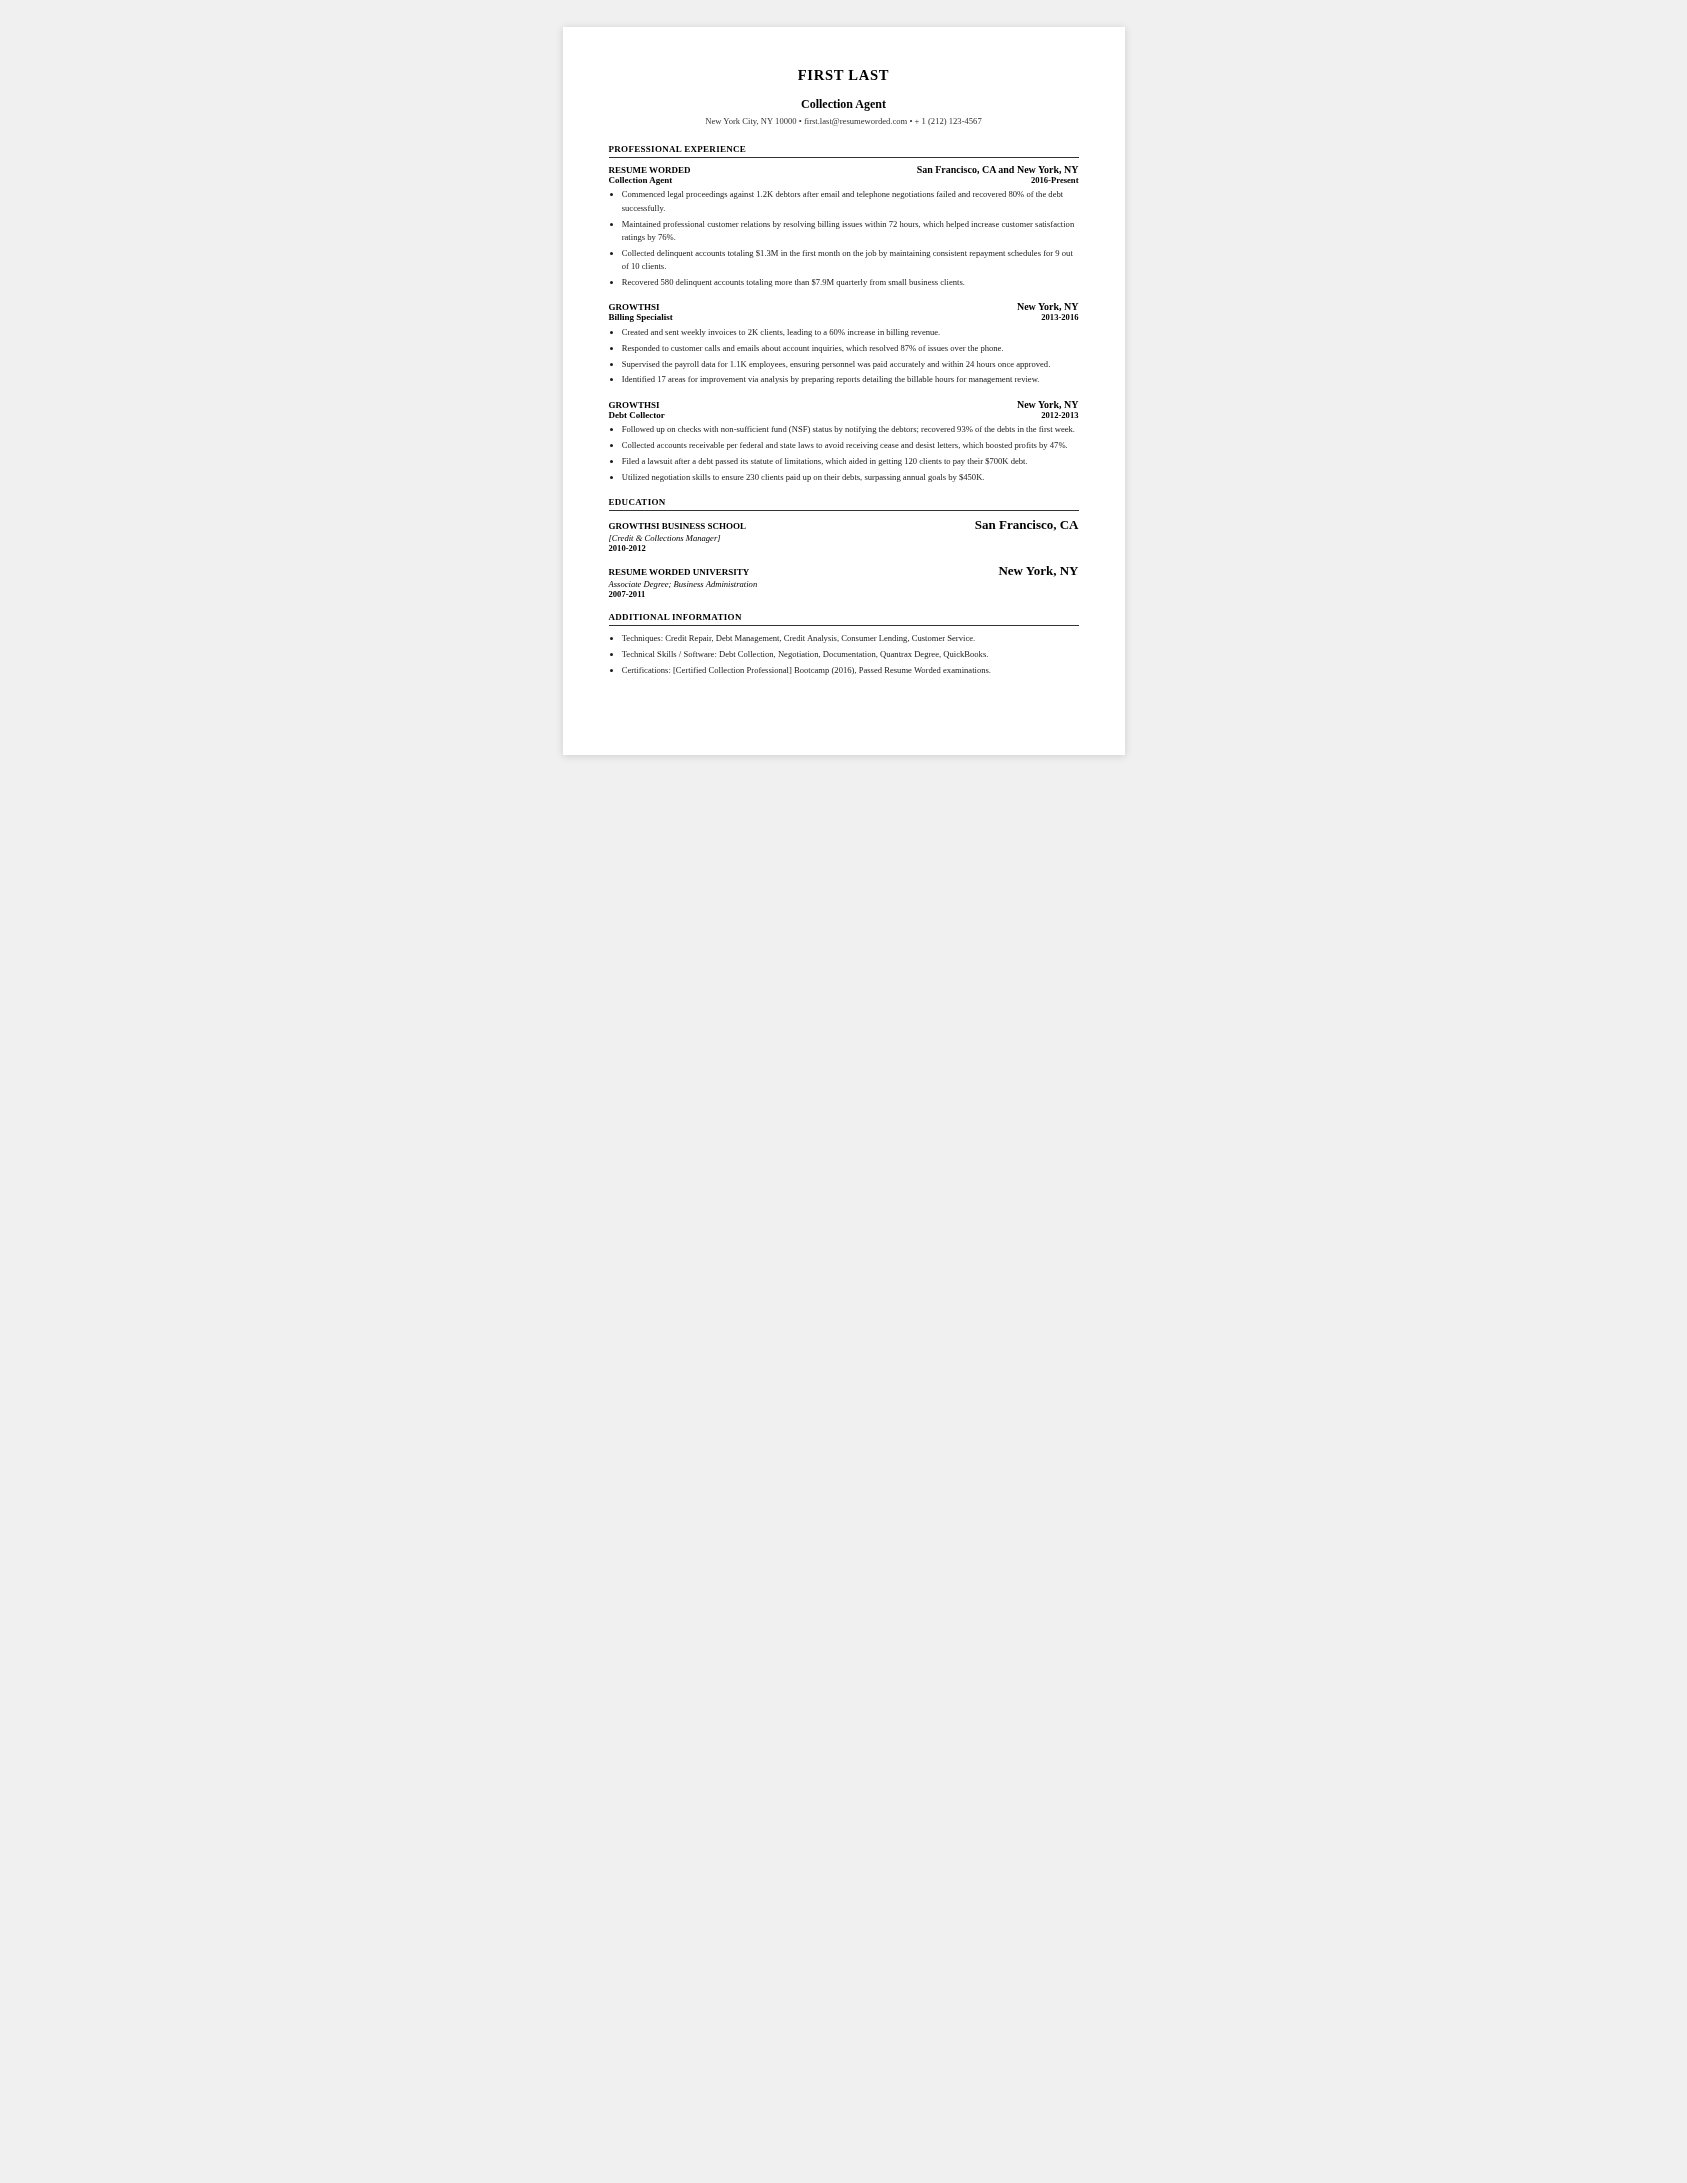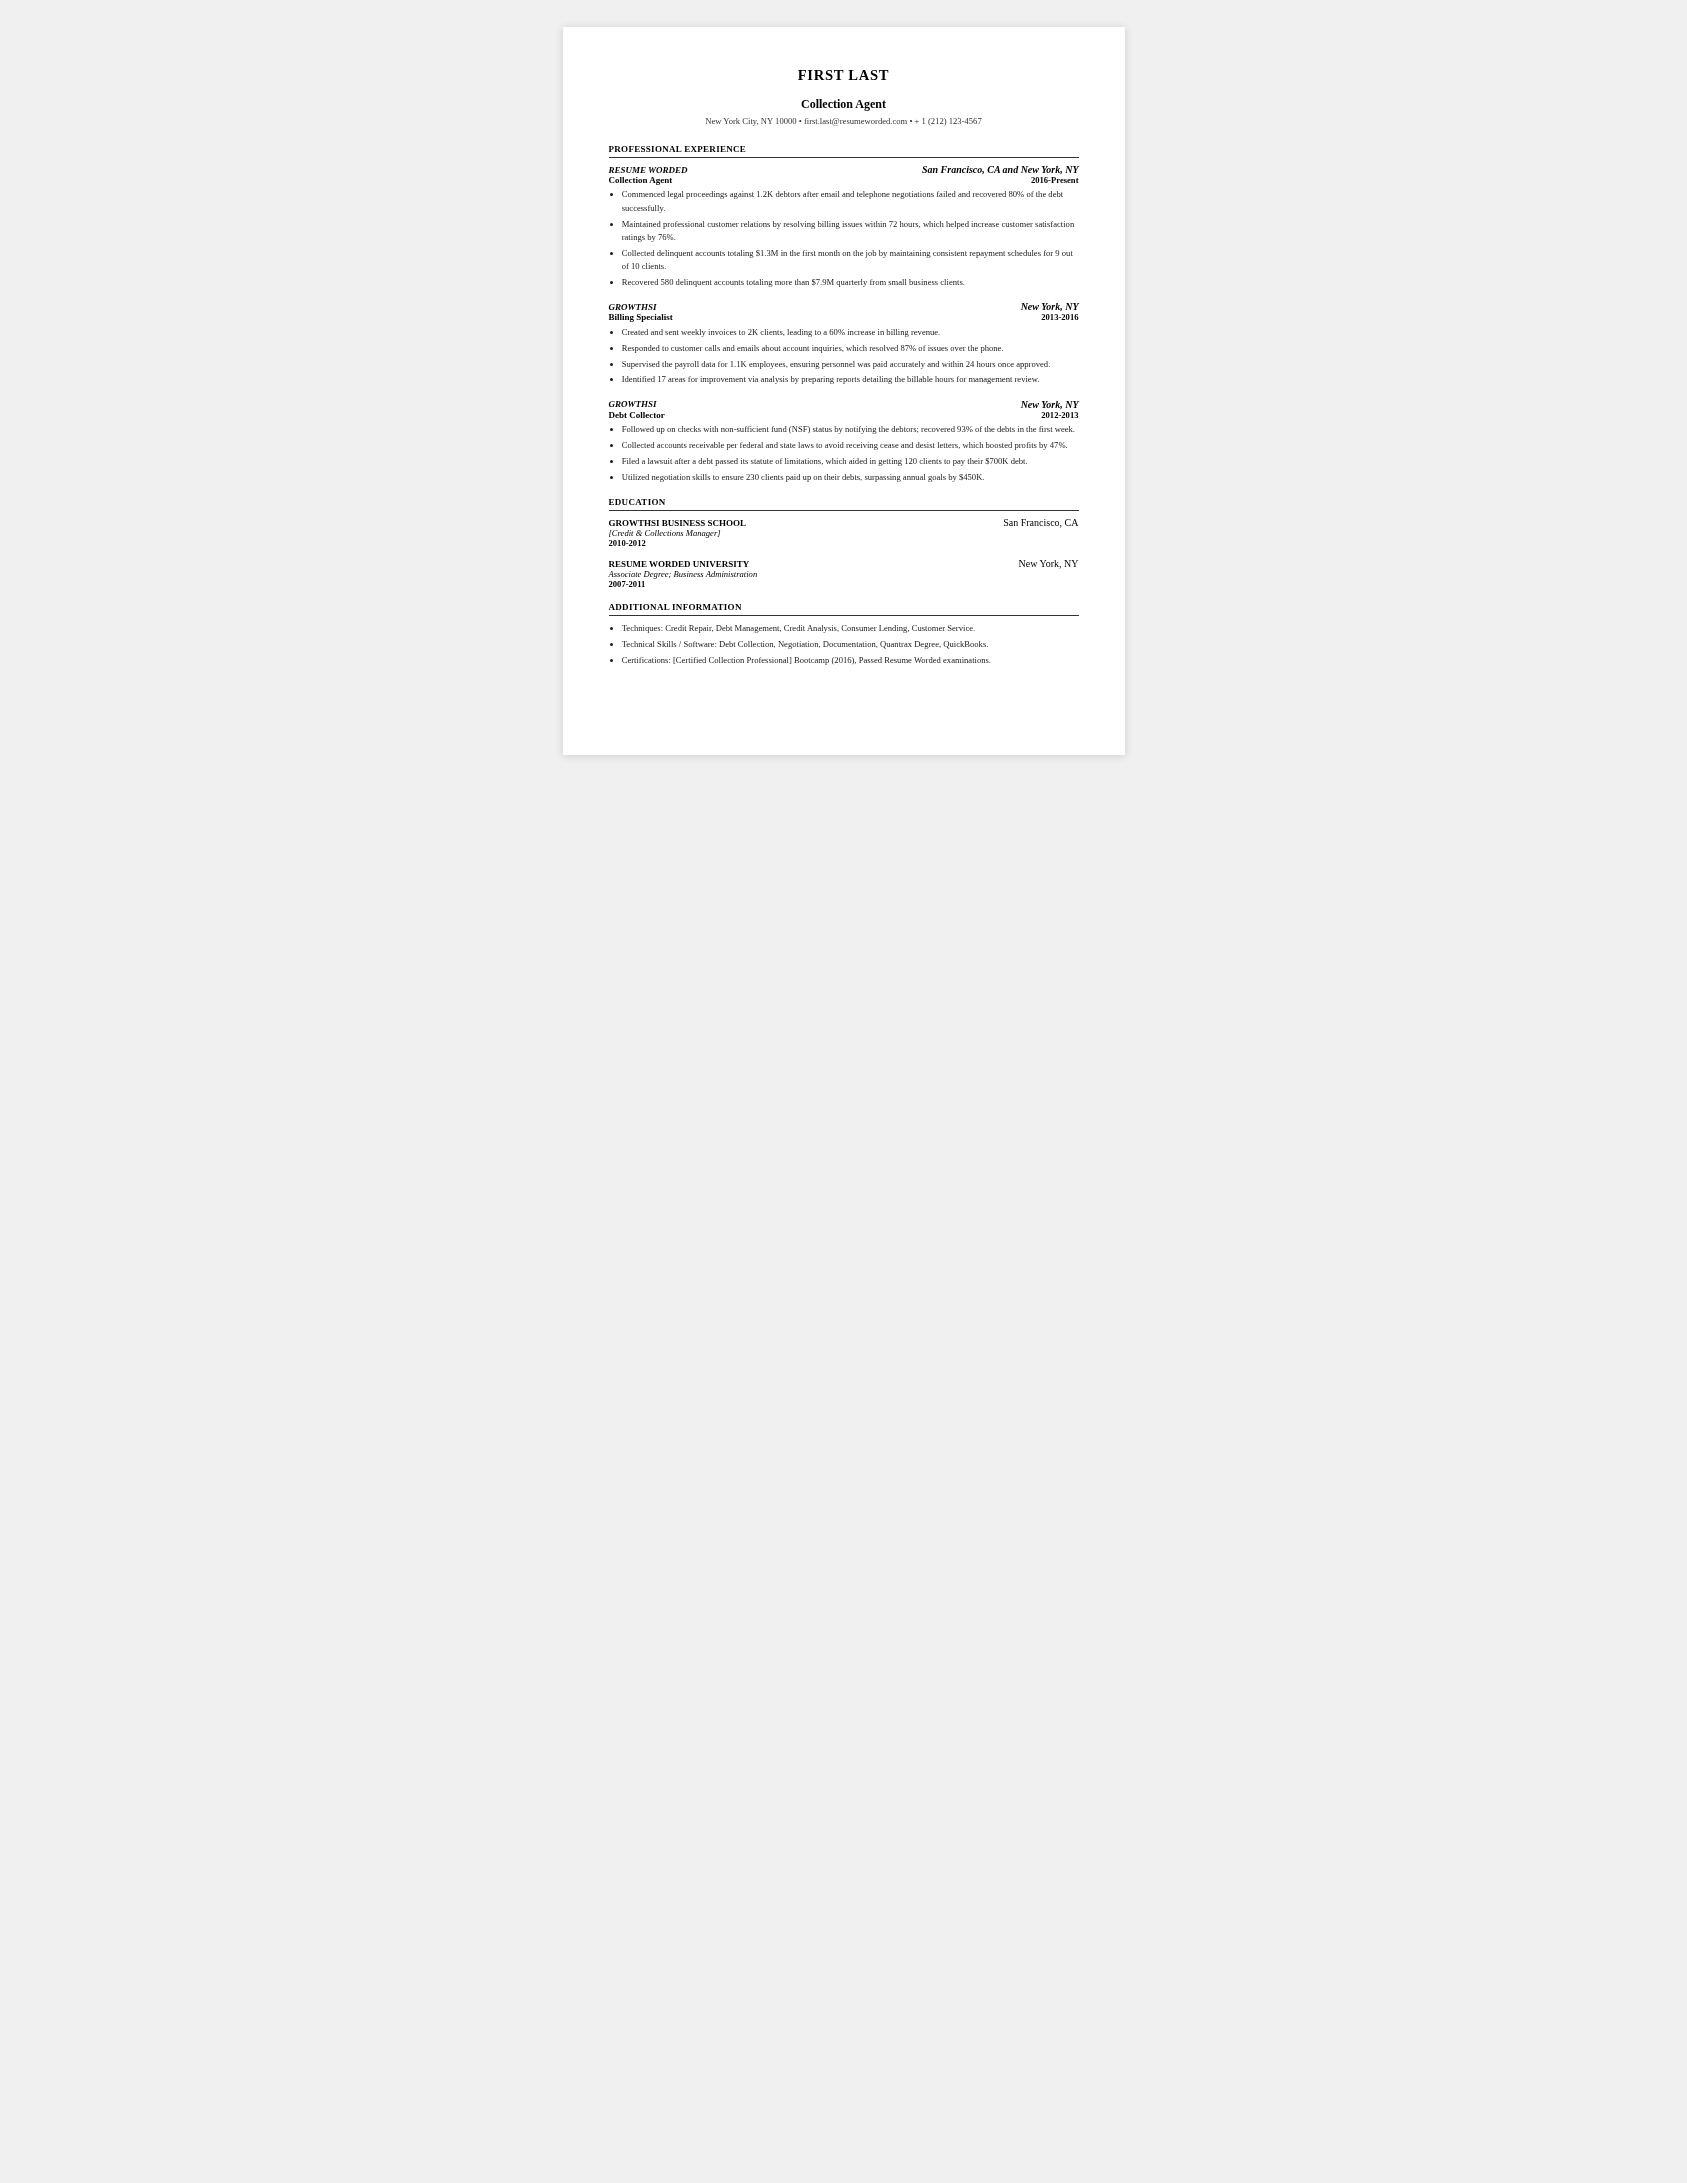--- a/index.html
+++ b/index.html
@@ -69,22 +69,21 @@
     }
 
     
     .job-entry {
       margin-bottom: 12px;
     }
 
     .job-header-row {
       display: flex;
       justify-content: space-between;
-      align-items: center;
-      font-style: italic;
+      align-items: flex-end;
     }
 
     .company-name {
       font-size: 9px;
       font-weight: bold;
       text-transform: uppercase;
     }
 
     .job-location {
       font-size: 10px;
@@ -132,22 +131,22 @@
       align-items: baseline;
     }
 
     .school-name {
       font-size: 9px;
       font-weight: bold;
       text-transform: uppercase;
     }
 
     .edu-location {
-      font-size: 10px;
-      font-weight: normal;
+      font-size: 13px;
+      font-weight: bold;
     }
 
     .edu-degree-row {
       display: flex;
       justify-content: space-between;
       align-items: baseline;
       flex-direction: column;
     }
 
     .edu-degree {

